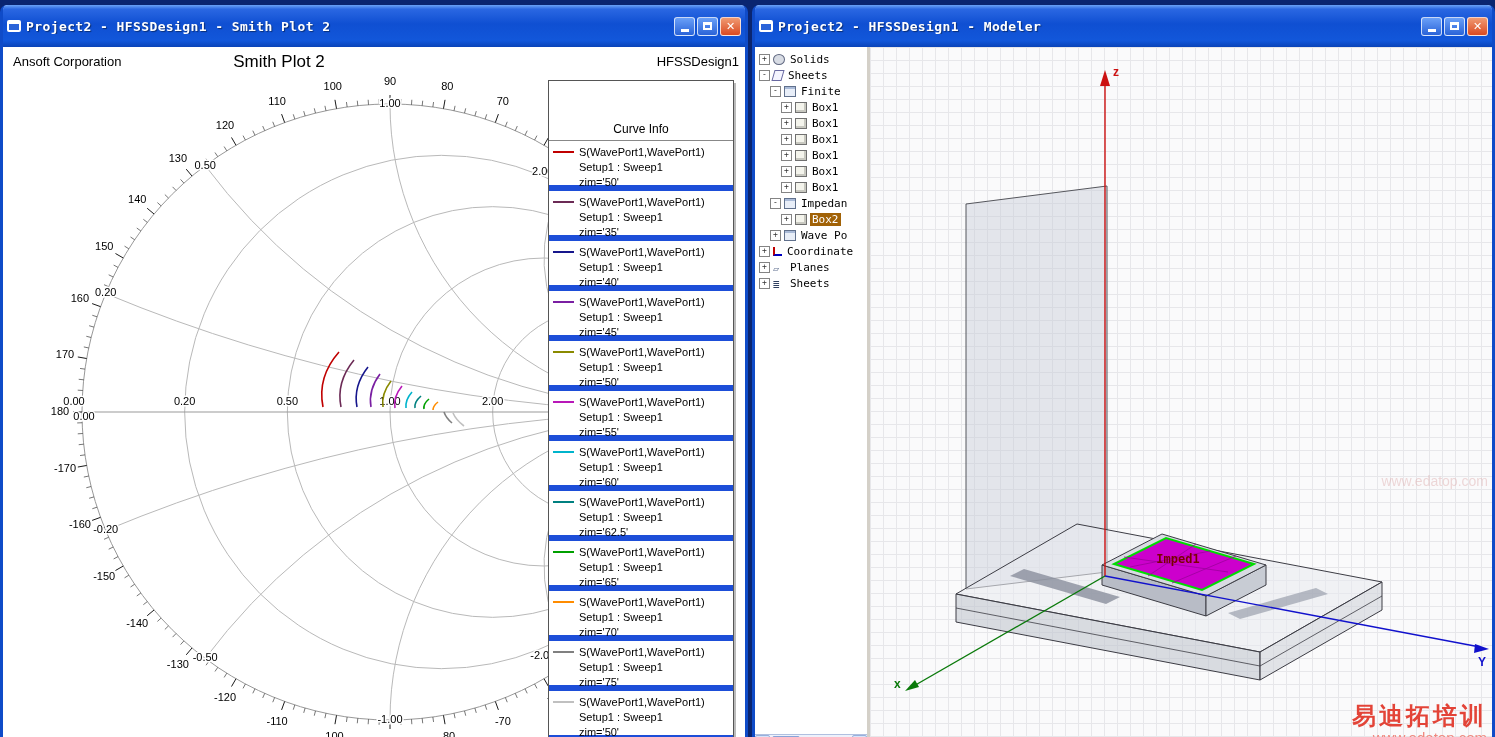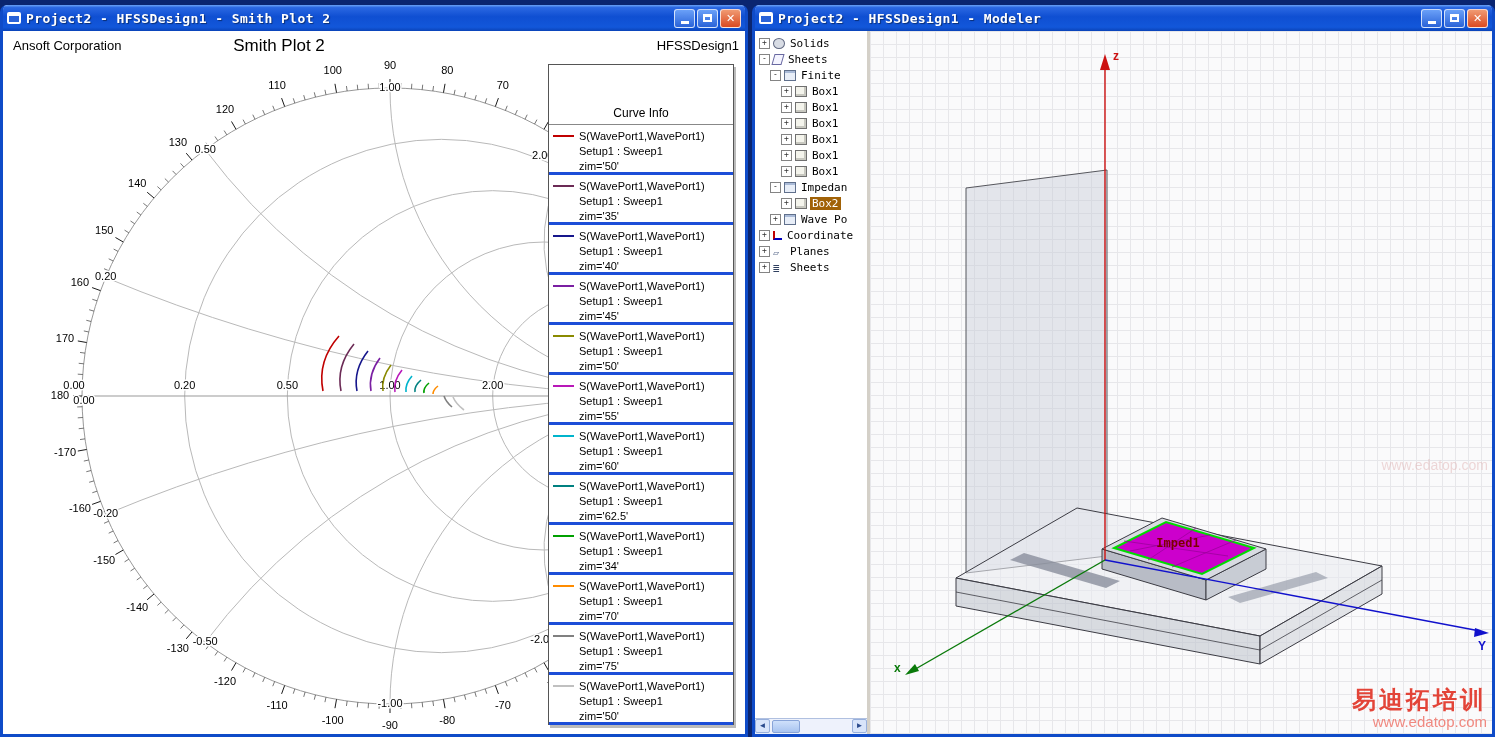--- a/index.html
+++ b/index.html
@@ -2,21 +2,21 @@
 <html><head>
 <meta charset="utf-8">
 <style>
   html,body{margin:0;padding:0;}
   body{width:1495px;height:737px;background:#0a2570;position:relative;overflow:hidden;
        font-family:"Liberation Sans",sans-serif;}
   .window{position:absolute;top:5px;height:732px;border:3px solid #0f4bc8;border-top:none;
           border-radius:7px 7px 0 0;box-sizing:border-box;background:#fff;}
   #left-window{left:0;width:748px;}
   #right-window{left:752px;width:743px;}
-  .titlebar{height:26px;display:flex;align-items:center;gap:5px;padding:0 4px;
+  .titlebar{height:42px;display:flex;align-items:center;gap:5px;padding:0 4px;
             border-radius:5px 5px 0 0;
             background:linear-gradient(180deg,#6aa2f6 0%,#2a67e2 10%,#0f4fd2 45%,#1257da 85%,#0a43b8 100%);}
   .title-text{color:#fff;font:bold 13px "DejaVu Sans Mono",monospace;letter-spacing:.4px;
               text-shadow:1px 1px 1px rgba(0,0,0,.45);white-space:nowrap;overflow:hidden;flex:1;}
   .app-icon{width:14px;height:12px;border:2px solid #fff;background:#2a63d8;box-sizing:border-box;
             box-shadow:inset 0 2px 0 #fff;flex:none;border-radius:2px;}
   .tb-buttons{display:flex;gap:2px;flex:none;}
   .tb-btn{width:21px;height:19px;border-radius:3px;border:1px solid rgba(255,255,255,.75);
           display:flex;align-items:center;justify-content:center;box-sizing:border-box;
           background:linear-gradient(180deg,#6aa0f8,#2a63d8);}
@@ -29,21 +29,21 @@
   .left-content{position:relative;width:742px;height:703px;background:#fff;overflow:hidden;}
   .corner-left{position:absolute;left:10px;top:7px;font-size:13px;color:#000;}
   .chart-title{position:absolute;left:0;right:190px;top:5px;text-align:center;font-size:17px;color:#000;}
   .corner-right{position:absolute;right:6px;top:7px;font-size:13px;color:#000;}
   #smith-svg{position:absolute;left:0;top:0;}
   .sm-lbl{font:11px "Liberation Sans",sans-serif;fill:#000;}
   .halo{stroke:#fff;stroke-width:3px;paint-order:stroke;}
   .legend{position:absolute;left:545px;top:33px;width:186px;height:661px;background:#fff;
           border:1px solid #555;box-shadow:2px 3px 0 rgba(120,120,120,.5);box-sizing:border-box;}
   .legend-header{text-align:center;padding:5px 0 4px;border-bottom:1px solid #888;font-size:12px;color:#000;margin-top:36px;}
-  .legend-entry{position:relative;height:50px;border-bottom:3px solid #1d4ed8;box-sizing:border-box;
+  .legend-entry{position:relative;height:50px;border-bottom:6px solid #1d4ed8;box-sizing:border-box;
                 padding:4px 3px 0 30px;}
   .swatch{position:absolute;left:4px;top:10px;width:21px;height:2px;}
   .le1,.le2,.le3{font-size:11px;line-height:15px;color:#000;white-space:nowrap;}
 
   
   .right-content{position:relative;width:737px;height:703px;background:#fff;overflow:hidden;}
   .tree-panel{position:absolute;left:0;top:0;bottom:0;width:112px;background:#fff;overflow:hidden;}
   .splitter{position:absolute;left:112px;top:0;bottom:0;width:3px;background:#d4d0c8;}
   #tree-items{padding-top:4px;}
   .tree-row{display:flex;align-items:center;height:16px;font:11px "DejaVu Sans Mono",monospace;
@@ -408,21 +408,21 @@
           <div class="legend-entry">
             <span class="swatch" style="background:#008080"></span>
             <div class="le1">S(WavePort1,WavePort1)</div>
             <div class="le2">Setup1 : Sweep1</div>
             <div class="le3">zim='62.5'</div>
           </div>
           <div class="legend-entry">
             <span class="swatch" style="background:#00a000"></span>
             <div class="le1">S(WavePort1,WavePort1)</div>
             <div class="le2">Setup1 : Sweep1</div>
-            <div class="le3">zim='34'</div>
+            <div class="le3">zim='65'</div>
           </div>
           <div class="legend-entry">
             <span class="swatch" style="background:#ff8c00"></span>
             <div class="le1">S(WavePort1,WavePort1)</div>
             <div class="le2">Setup1 : Sweep1</div>
             <div class="le3">zim='70'</div>
           </div>
           <div class="legend-entry">
             <span class="swatch" style="background:#808080"></span>
             <div class="le1">S(WavePort1,WavePort1)</div>

